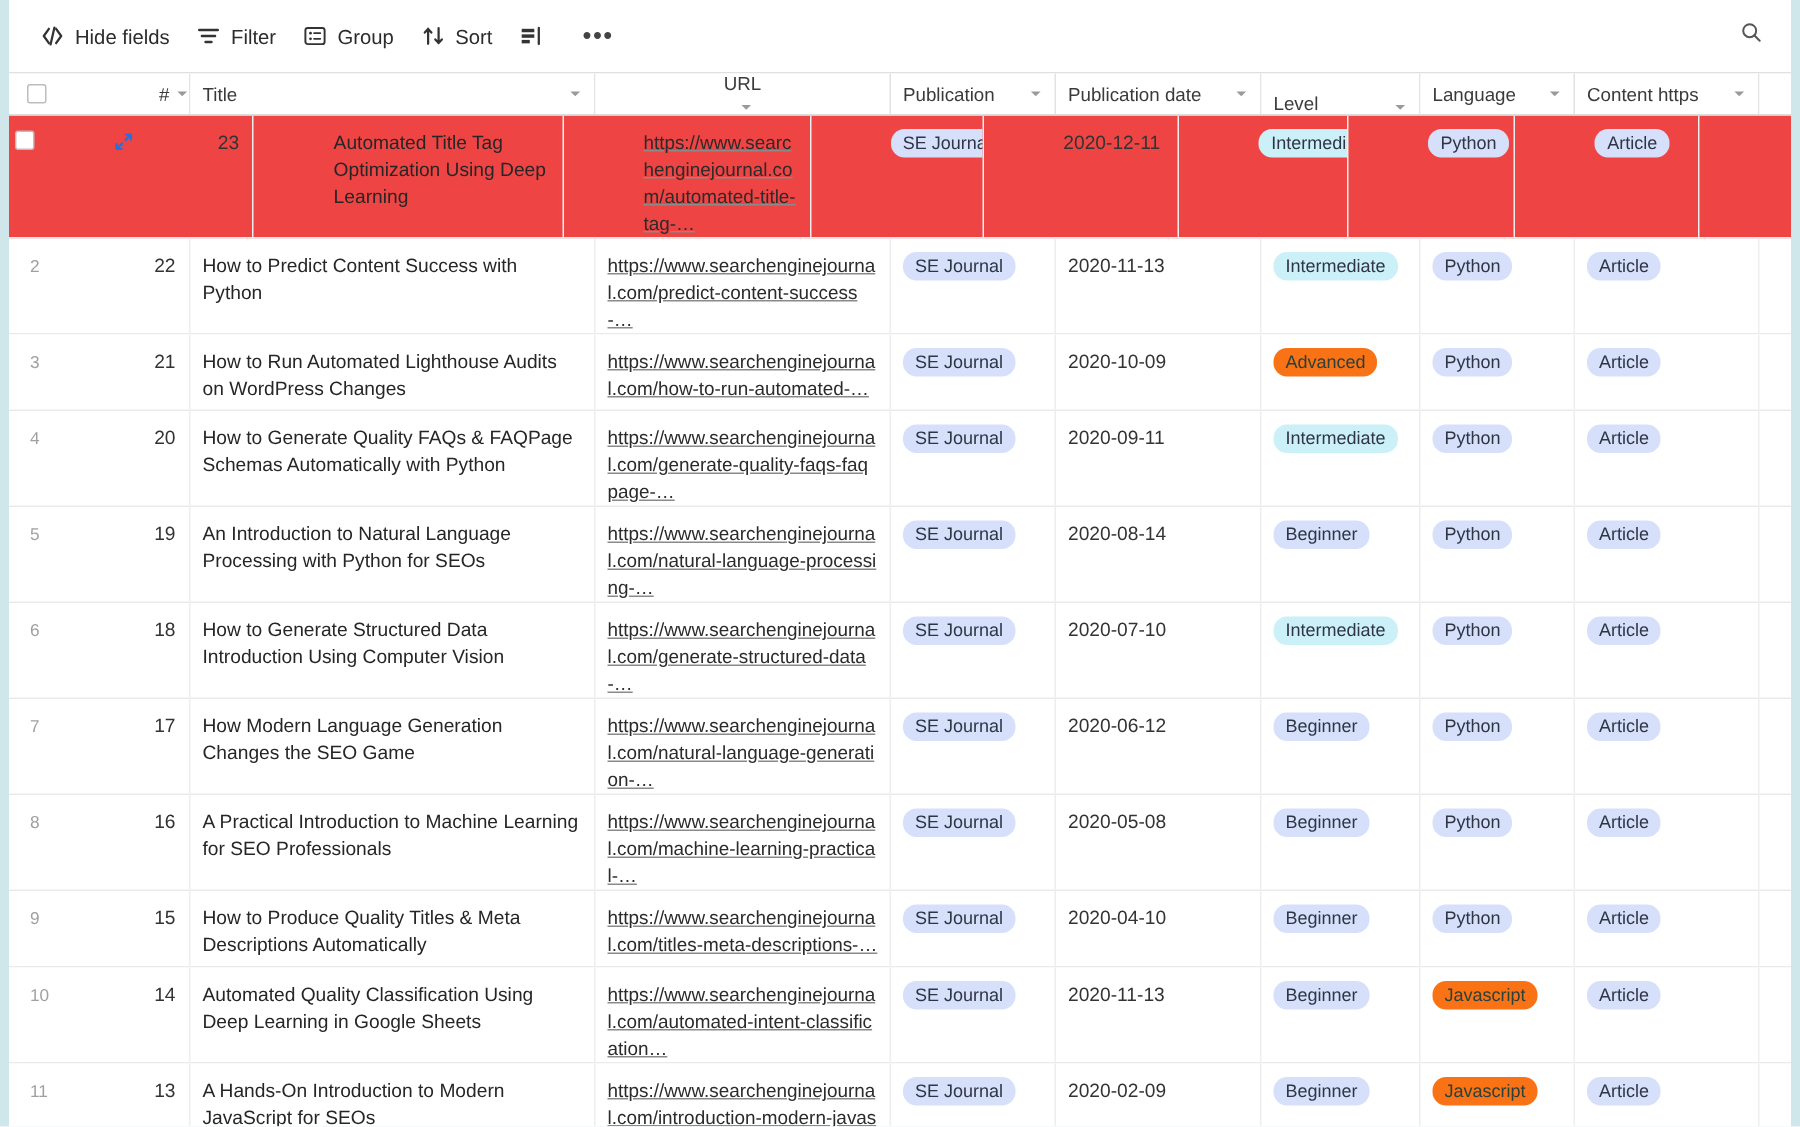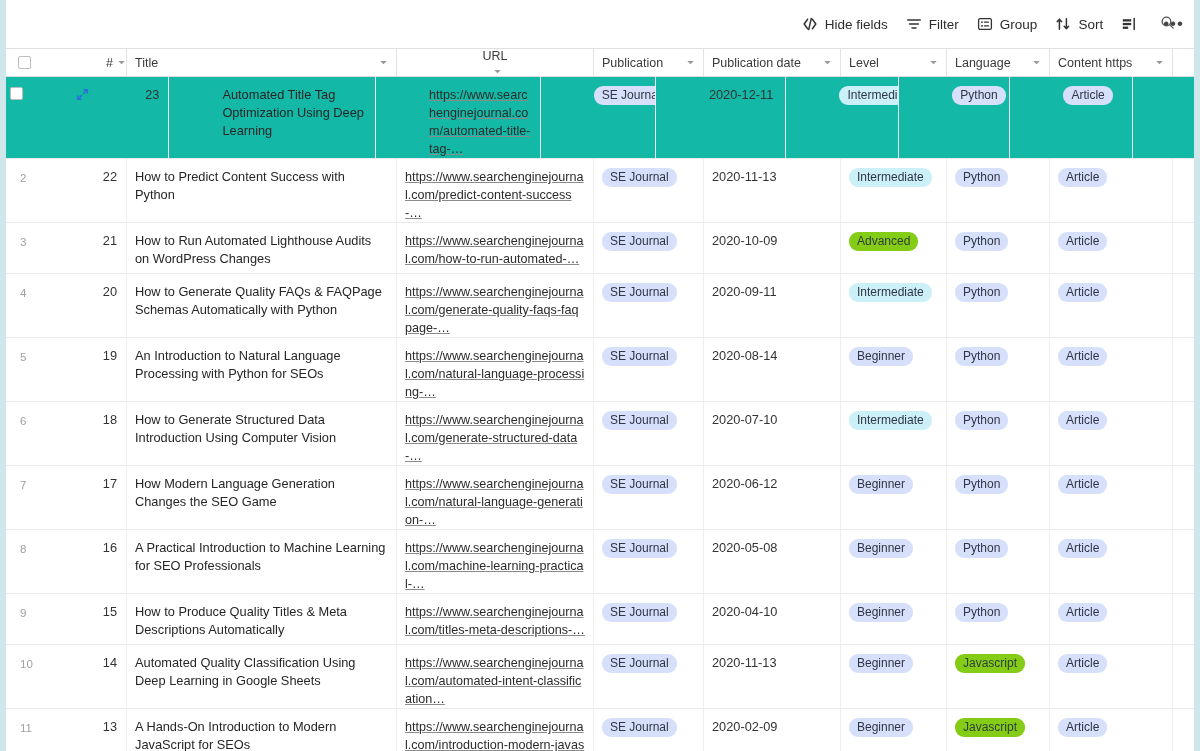--- a/index.html
+++ b/index.html
@@ -25,21 +25,20 @@
 
   
   .toolbar {
     height: 49px;
     border-bottom: 1px solid #e0e0e0;
     display: flex;
     align-items: center;
     padding-left: 12px;
     background: #fff;
     position: relative;
-    justify-content: flex-end;
   }
   .tb-btn {
     display: flex; align-items: center; gap: 7px;
     height: 30px; padding: 0 9px;
     border-radius: 3px; cursor: pointer;
     color: #2c2c2c; font-size: 13.5px;
     white-space: nowrap;
   }
   .tb-icon { display: flex; align-items: center; justify-content: center; width: 16px; height: 16px; flex: 0 0 16px; }
   .tb-icon svg { display:block; }
@@ -75,41 +74,41 @@
   }
   .caret svg { display: block; }
 
   .c-chk   { width: 36px; justify-content: center; padding: 0; }
   .c-exp   { width: 38px; padding: 0; }
   .c-num   { width: 47px; justify-content: flex-end; padding-right: 0; }
   .c-title { width: 270px; }
   .c-url   { width: 197px; flex-direction: column; }
   .c-pub   { width: 110px; }
   .c-date  { width: 137px; }
-  .c-level { width: 106px; }
+  .c-level { width: 106px; align-items: flex-end; }
   .c-lang  { width: 103px; }
   .c-type  { width: 123px; }
   .c-tail  { flex: 1; border-right: none; }
 
   .hcell.c-chk { border-right: none; }
   .hcell.c-exp { border-right: none; }
   .hcell.c-num { border-right: 1px solid #e3e3e3; }
 
   .rowsbody {
     height: 674px;
     overflow: hidden;
     position: relative;
   }
   .drow {
     display: flex;
     border-bottom: 1px solid #eaeaea;
     background: #fff;
     min-height: 51px;
   }
-  .drow.hovered { background: #14b8a6; gap: 45px; }
+  .drow.hovered { background: #ef4444; gap: 45px; }
   .drow.hovered .dcell { background: transparent; }
   .dcell {
     border-right: 1px solid #eeeeee;
     padding: 9px 8px 0 8px;
     font-size: 12.8px;
     color: #262626;
     line-height: 18px;
     overflow: hidden;
   }
   .dcell.c-chk { display: flex; align-items: flex-start; justify-content: center; padding: 10px 0 0 0; border-right: none; }
@@ -153,21 +152,21 @@
   .pill {
     display: inline-block;
     border-radius: 9px;
     padding: 2px 8px 3px 8px;
     font-size: 12px;
     line-height: 14px;
     white-space: nowrap;
   }
   .pill-blue  { background: #d6e0fb; color: #2f3545; }
   .pill-cyan  { background: #ccf0f8; color: #2f3545; }
-  .pill-green { background: #84cc16; color: #2a4038; }
+  .pill-green { background: #f97316; color: #2a4038; }
 
   .title-txt { display: block; }
 
   
   .rightedge {
     position: absolute; top: 0; right: 0;
     width: 6px; height: 751px;
     background: #cfe7ea;
   }
   .leftedge {

